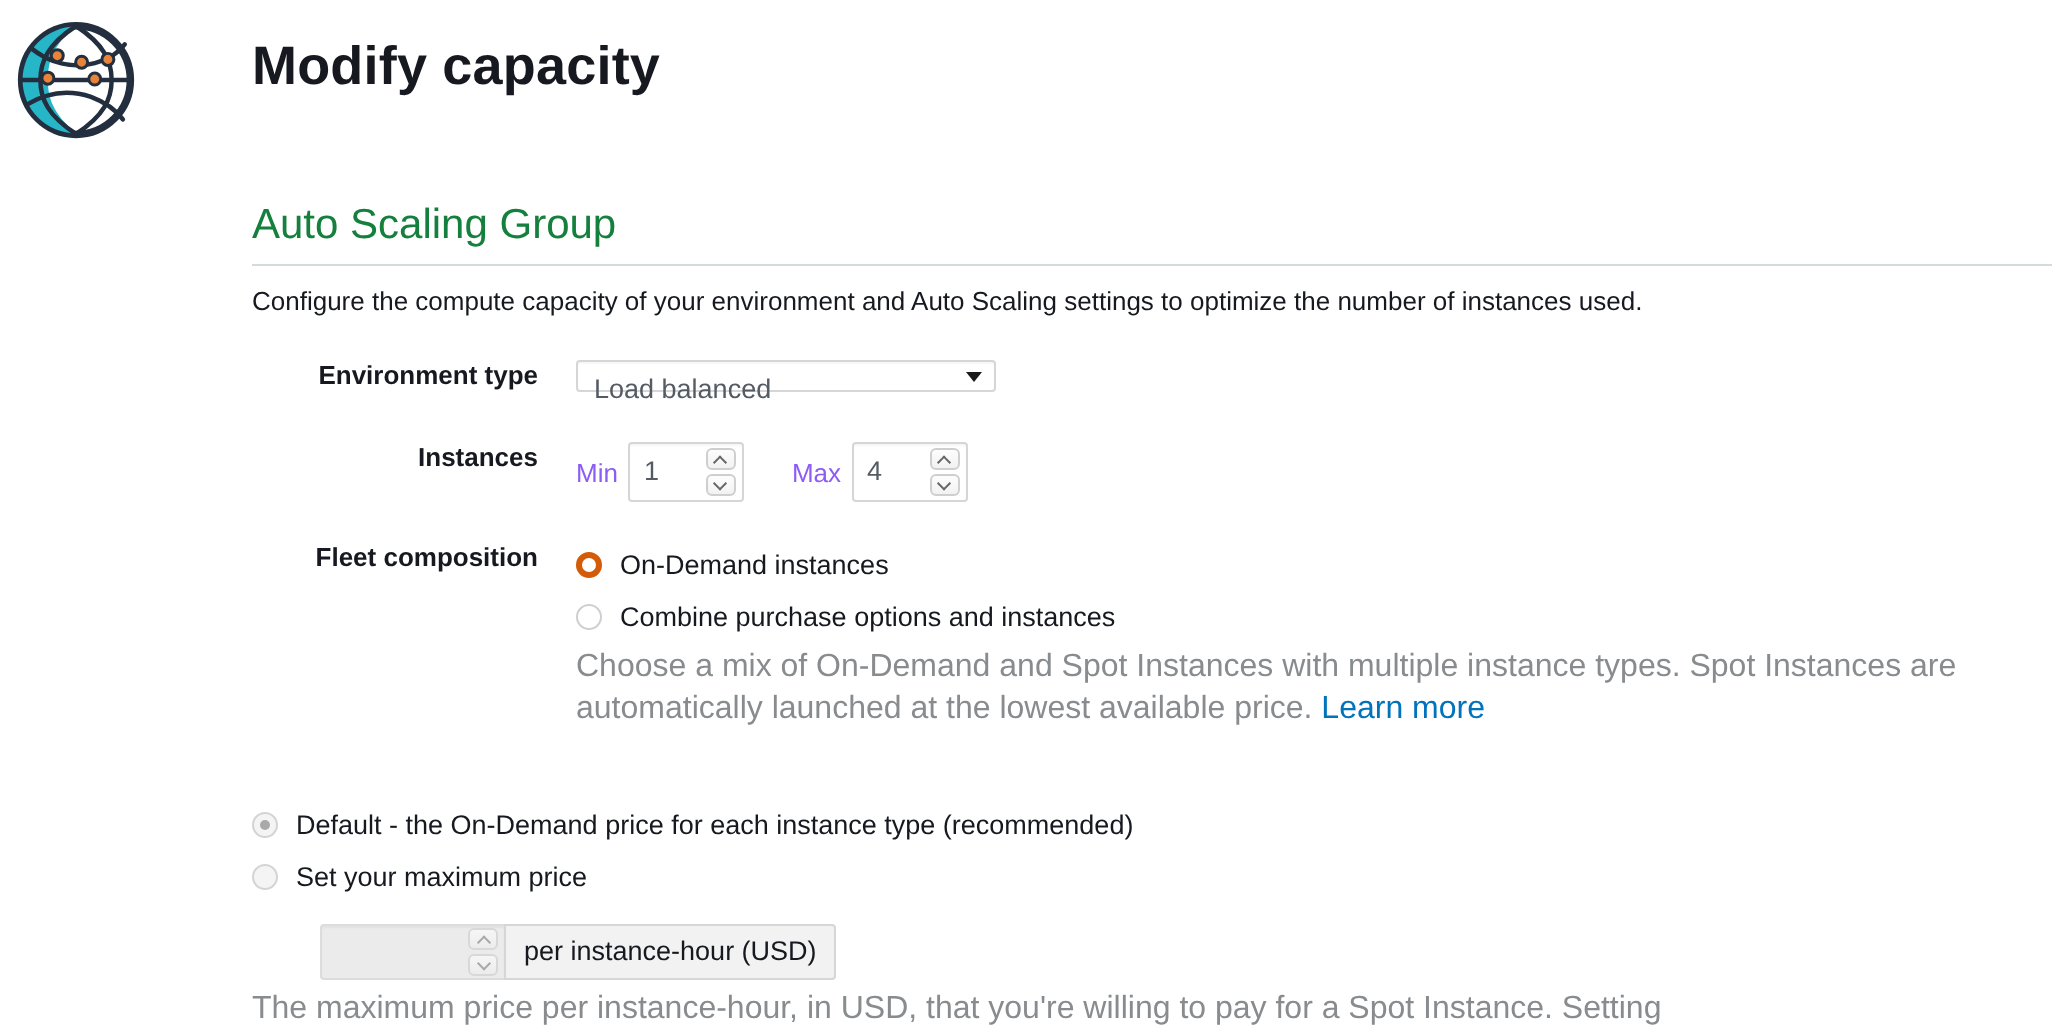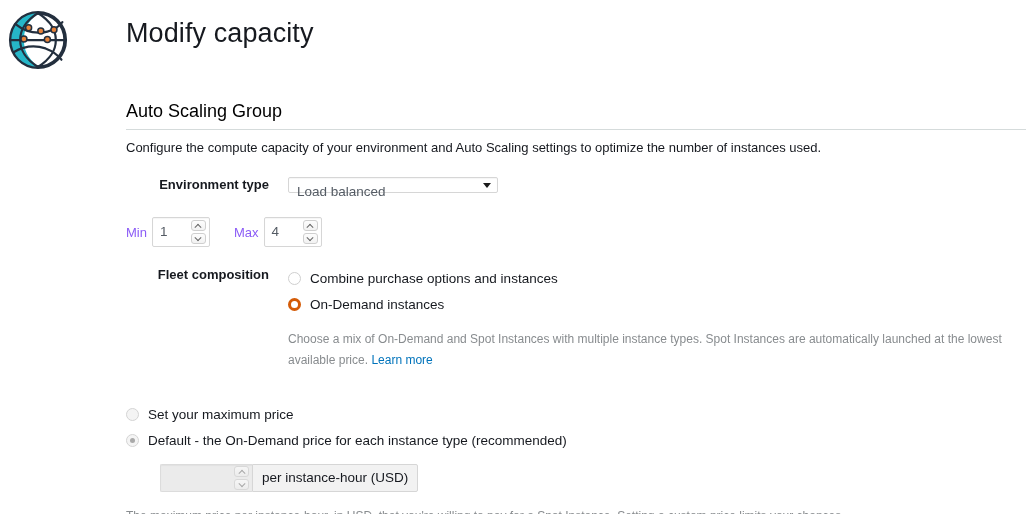--- a/index.html
+++ b/index.html
@@ -33,30 +33,30 @@
 
   
   .content {
     position: absolute;
     left: 126px;
     top: 0;
     right: 4px;
   }
   .page-title {
     font-size: 27px;
-    font-weight: normal;
+    font-weight: bold;
     color: #16191f;
     margin: 0;
     padding-top: 18px;
     letter-spacing: 0.1px;
   }
   .section-title {
-    font-size: 18px;
+    font-size: 21px;
     font-weight: normal;
-    color: #000000;
+    color: #15803d;
     margin: 0;
     padding-top: 52px;
     padding-bottom: 7px;
     border-bottom: 1px solid #d5dbdb;
     width: 900px;
   }
   .section-desc {
     font-size: 13px;
     color: #16191f;
     margin: 0;
@@ -260,25 +260,25 @@
     background: #a9a9a9;
   }
   .radio-label {
     font-size: 13.5px;
     color: #16191f;
     white-space: nowrap;
   }
 
   
   .helper {
-    font-size: 12px;
+    font-size: 16px;
     color: #888c8f;
     line-height: 21px;
     max-width: 716px;
-    margin-top: 14px;
+    margin-top: 4px;
   }
   .helper a {
     color: #0073bb;
     text-decoration: none;
   }
 
   .spacer-20 { height: 20px; }
 </style>
 </head>
 <body>
@@ -323,20 +323,21 @@
           <div class="select-box">
             <span class="sel-text">Load balanced</span>
             <span class="select-arrow"></span>
           </div>
         </div>
       </div>
 
       <div class="spacer-20"></div>
 
       <div class="row">
+        <div class="field-label">Instances</div>
         <div class="field-control">
           <div class="inline-group">
             <span class="minmax-label">Min</span>
             <div class="spinner">
               <span class="spin-val">1</span>
               <div class="spin-btns">
                 <div class="spin-btn up"></div>
                 <div class="spin-btn down"></div>
               </div>
             </div>
@@ -352,46 +353,46 @@
         </div>
       </div>
 
       <div class="spacer-20"></div>
 
       <div class="row">
         <div class="field-label">Fleet composition</div>
         <div class="field-control">
 
           <div class="radio-row">
+            <span class="radio checked-orange"></span>
+            <span class="radio-label">On-Demand instances</span>
+          </div>
+
+          <div class="radio-row">
             <span class="radio"></span>
             <span class="radio-label">Combine purchase options and instances</span>
-          </div>
-
-          <div class="radio-row">
-            <span class="radio checked-orange"></span>
-            <span class="radio-label">On-Demand instances</span>
           </div>
 
           <p class="helper"><span>Choose a mix of On-Demand and Spot Instances with multiple instance types. Spot Instances are automatically launched at the lowest available price.</span> <a href="#">Learn more</a></p>
         </div>
       </div>
 
       <div class="spacer-20"></div>
 
       <div class="row">
         <div class="field-control">
 
           <div class="radio-row">
+            <span class="radio disabled checked"></span>
+            <span class="radio-label">Default - the On-Demand price for each instance type (recommended)</span>
+          </div>
+
+          <div class="radio-row">
             <span class="radio disabled"></span>
             <span class="radio-label">Set your maximum price</span>
-          </div>
-
-          <div class="radio-row">
-            <span class="radio disabled checked"></span>
-            <span class="radio-label">Default - the On-Demand price for each instance type (recommended)</span>
           </div>
 
           <div class="price-combo">
             <div class="spinner disabled">
               <span class="spin-val"></span>
               <div class="spin-btns">
                 <div class="spin-btn up"></div>
                 <div class="spin-btn down"></div>
               </div>
             </div>

